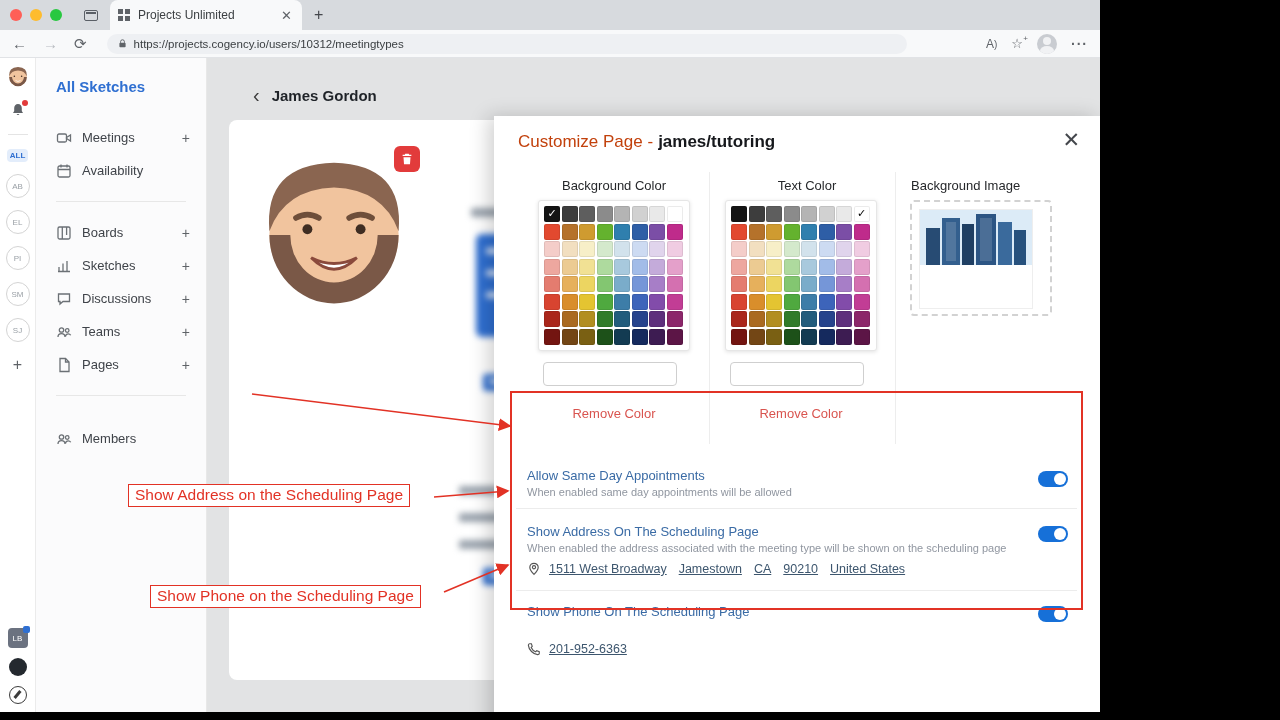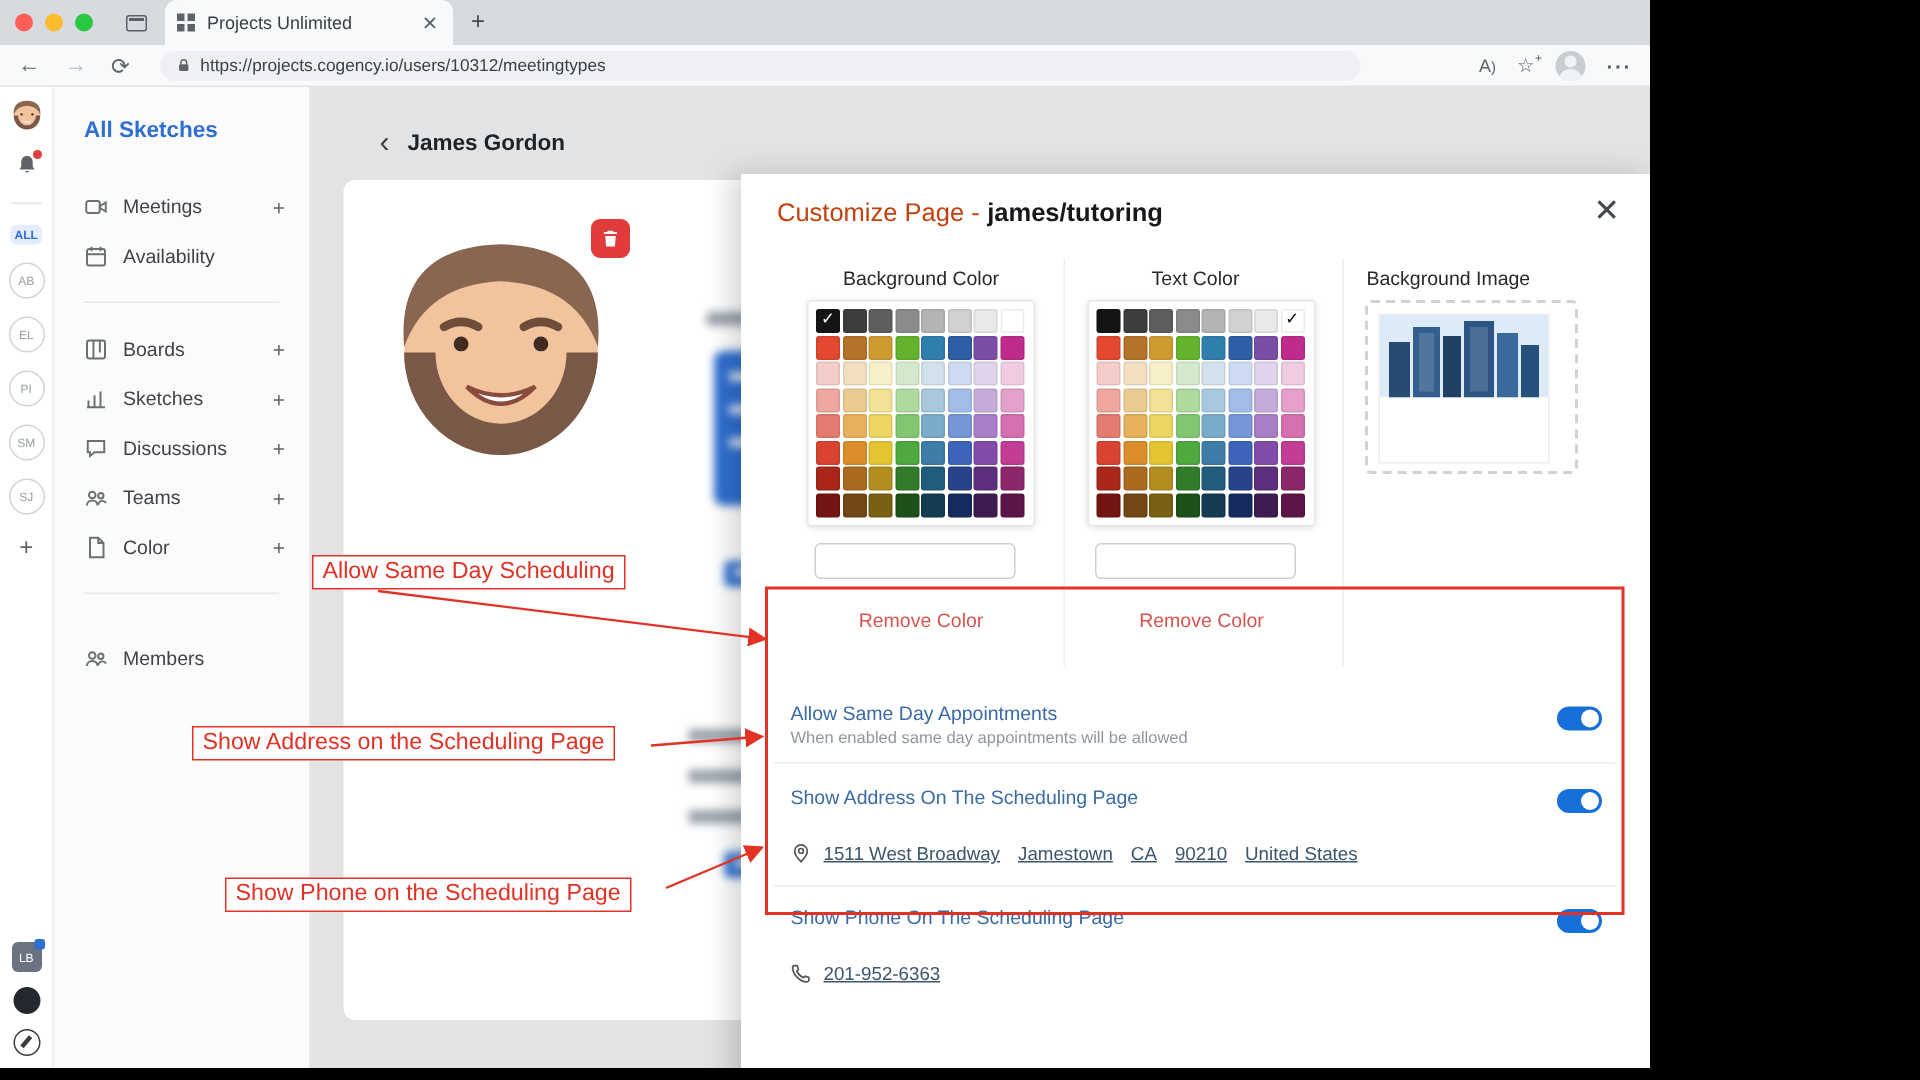--- a/index.html
+++ b/index.html
@@ -231,21 +231,21 @@
                 <path d="M2 13c0-2 1.6-3.4 3.5-3.4S9 11 9 13M9.5 12.5c.2-1.6 1.4-2.6 2.8-2.6 1 0 1.9.5 2.4 1.4"></path>
               </svg></span>
           <span>Teams</span>
           <span class="nav-plus">+</span>
         </div>
         <div class="nav-item">
           <span class="nav-icon"><svg viewBox="0 0 16 16" width="16" height="16">
                 <path d="M4 1.5h5.5L13 5v9.5H4z"></path>
                 <path d="M9.5 1.5V5H13"></path>
               </svg></span>
-          <span>Color</span>
+          <span>Pages</span>
           <span class="nav-plus">+</span>
         </div>
 
         <div class="nav-divider"></div>
 
         <div class="nav-item members-gap">
           <span class="nav-icon"><svg viewBox="0 0 16 16" width="16" height="16">
                 <circle cx="5.5" cy="6" r="2.2"></circle>
                 <circle cx="11.2" cy="6.5" r="1.8"></circle>
                 <path d="M2 13c0-2 1.6-3.4 3.5-3.4S9 11 9 13M9.5 12.5c.2-1.6 1.4-2.6 2.8-2.6 1 0 1.9.5 2.4 1.4"></path>
@@ -367,21 +367,21 @@
             <div class="swatch" style="background: rgb(122, 96, 19);"></div>
             <div class="swatch" style="background: rgb(29, 81, 25);"></div>
             <div class="swatch" style="background: rgb(19, 59, 82);"></div>
             <div class="swatch" style="background: rgb(21, 42, 94);"></div>
             <div class="swatch" style="background: rgb(61, 28, 82);"></div>
             <div class="swatch" style="background: rgb(92, 21, 70);"></div>
           </div>
         <input class="color-input" style="left: 49px;" value="">
         <div class="remove-color" style="left:44px;">Remove Color</div>
 
-        <div class="sec-label" style="left:227px;top:62px;">Text Color</div>
+        <div class="sec-label" style="left:237px;top:62px;">Text Color</div>
         <div class="palette" id="text-palette" style="left:231px;">
             <div class="swatch" style="background: rgb(20, 20, 20);"></div>
             <div class="swatch" style="background: rgb(61, 61, 61);"></div>
             <div class="swatch" style="background: rgb(94, 94, 94);"></div>
             <div class="swatch" style="background: rgb(139, 139, 139);"></div>
             <div class="swatch" style="background: rgb(180, 180, 180);"></div>
             <div class="swatch" style="background: rgb(209, 209, 209);"></div>
             <div class="swatch" style="background: rgb(233, 233, 233);"></div>
             <div class="swatch" style="background: rgb(255, 255, 255); color: rgb(0, 0, 0);">✓</div>
             <div class="swatch" style="background: rgb(226, 73, 47);"></div>
@@ -461,20 +461,21 @@
           </div>
         </div>
 
         <div class="row-title" style="top:352px;">Allow Same Day Appointments</div>
         <div class="row-desc" style="top:370px;">When enabled same day appointments will be allowed</div>
         <div class="toggle" style="top:355px;"></div>
 
         <div class="row-div" style="top:392px;"></div>
 
         <div class="row-title" style="top:408px;">Show Address On The Scheduling Page</div>
+        <div class="row-desc" style="top:426px;">When enabled the address associated with the meeting type will be shown on the scheduling page</div>
         <div class="toggle" style="top:410px;"></div>
         <div class="link-row" style="top:446px;">
           <span class="ic">
               <svg viewBox="0 0 16 16" width="14" height="14" fill="none" stroke="#555" stroke-width="1.3">
                 <path d="M8 1.5C5.2 1.5 3.2 3.6 3.2 6.1 3.2 9.6 8 14.2 8 14.2S12.8 9.6 12.8 6.1C12.8 3.6 10.8 1.5 8 1.5Z"></path>
                 <circle cx="8" cy="6" r="1.8"></circle>
               </svg>
             </span>
           <span>1511 West Broadway</span>
           <span>Jamestown</span>
@@ -493,21 +494,20 @@
                 <path d="M3 2C2.2 2 1.5 2.9 1.6 3.9 2 8.9 7.1 14 12.1 14.4 13.1 14.5 14 13.8 14 13V11L11 10 9.8 11.2C8 10.4 5.6 8 4.8 6.2L6 5 5 2Z"></path>
               </svg>
             </span>
           <span>201-952-6363</span>
         </div>
       </div>
     </div>
   </div>
 
   <div class="ann-box"></div>
-  <div class="ann" style="left:208px;top:370px;">Allow Same Day Scheduling</div>
   <div class="ann" style="left:128px;top:484px;">Show Address on the Scheduling Page</div>
   <div class="ann" style="left:150px;top:585px;">Show Phone on the Scheduling Page</div>
   <svg class="arrows" width="1280" height="720">
     <defs>
       <marker id="ah" markerWidth="9" markerHeight="8" refX="7" refY="4" orient="auto">
         <path d="M0,0 L8,4 L0,8 Z" fill="#e23225"></path>
       </marker>
     </defs>
     <line x1="252" y1="394" x2="510" y2="426" stroke="#e23225" stroke-width="1.6" marker-end="url(#ah)"></line>
     <line x1="434" y1="497" x2="508" y2="491" stroke="#e23225" stroke-width="1.6" marker-end="url(#ah)"></line>

